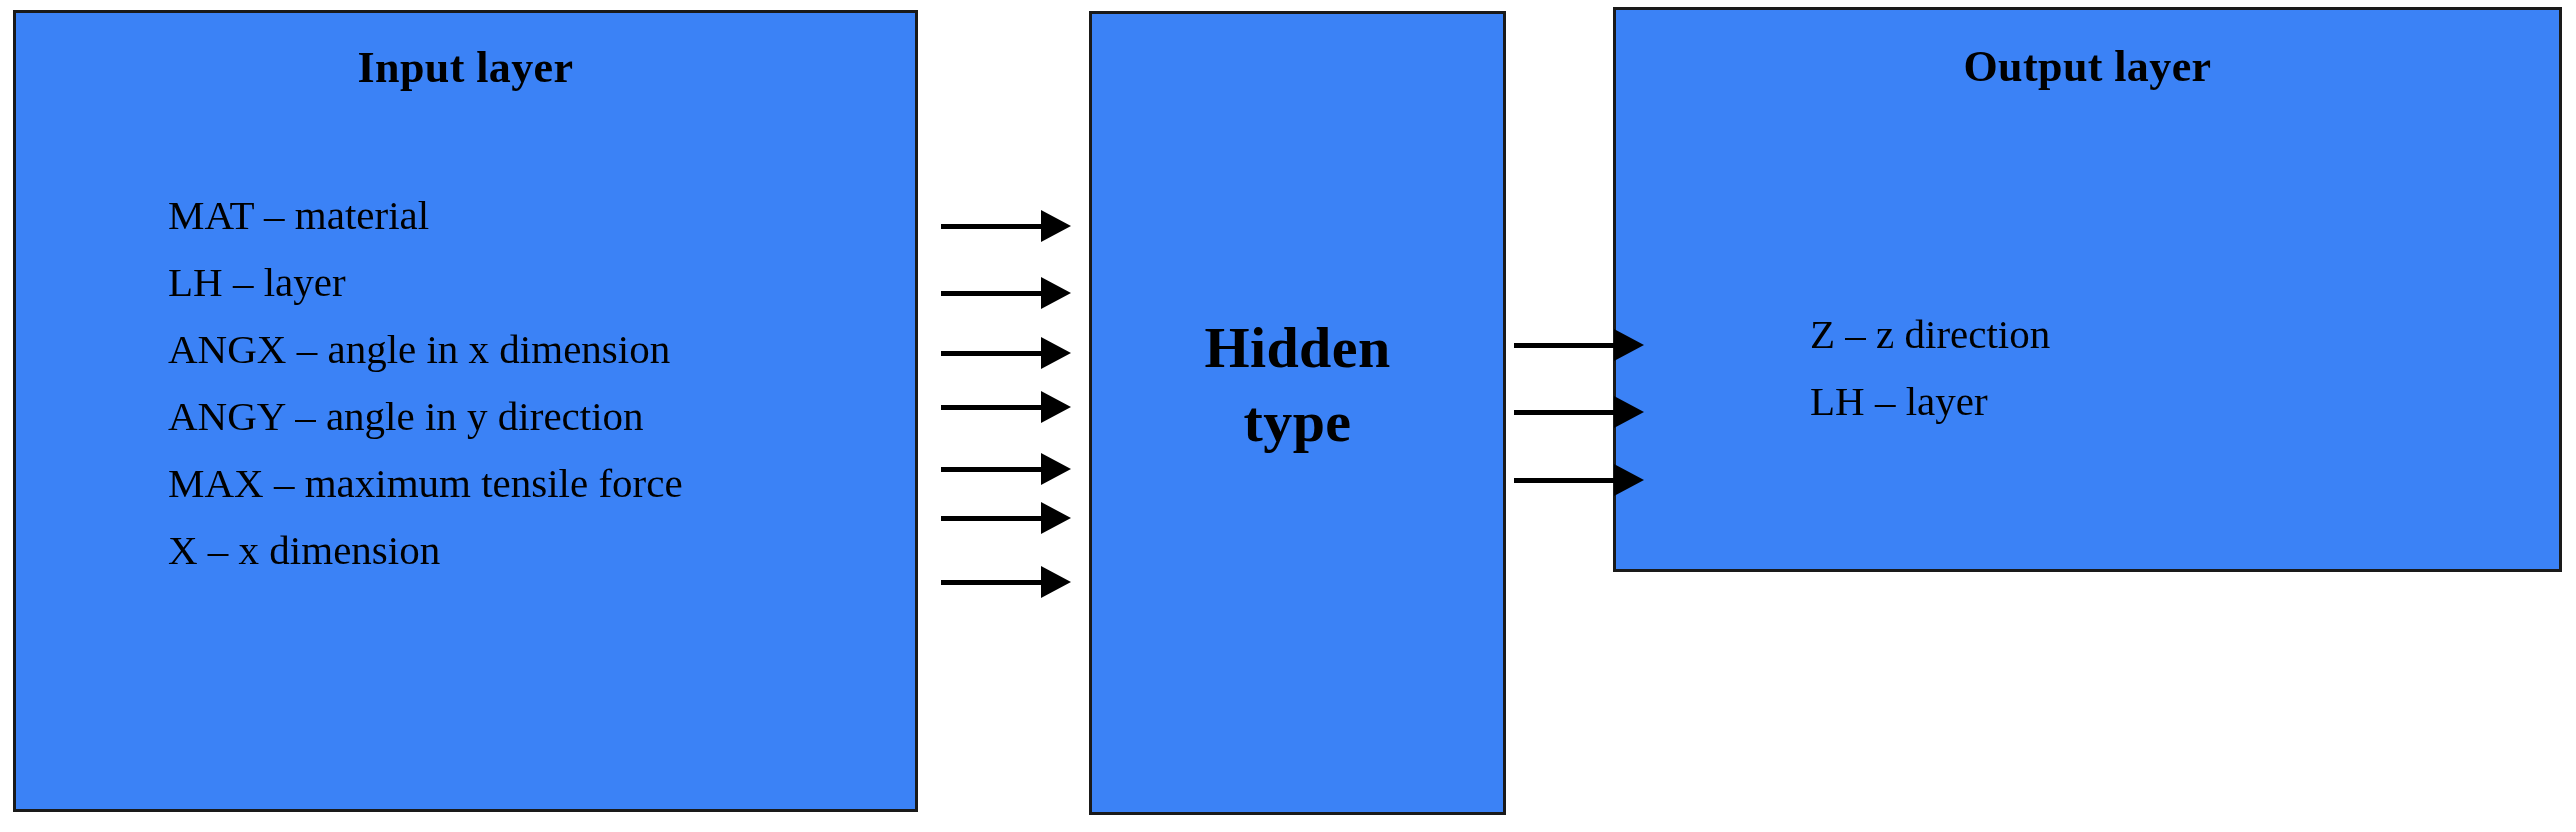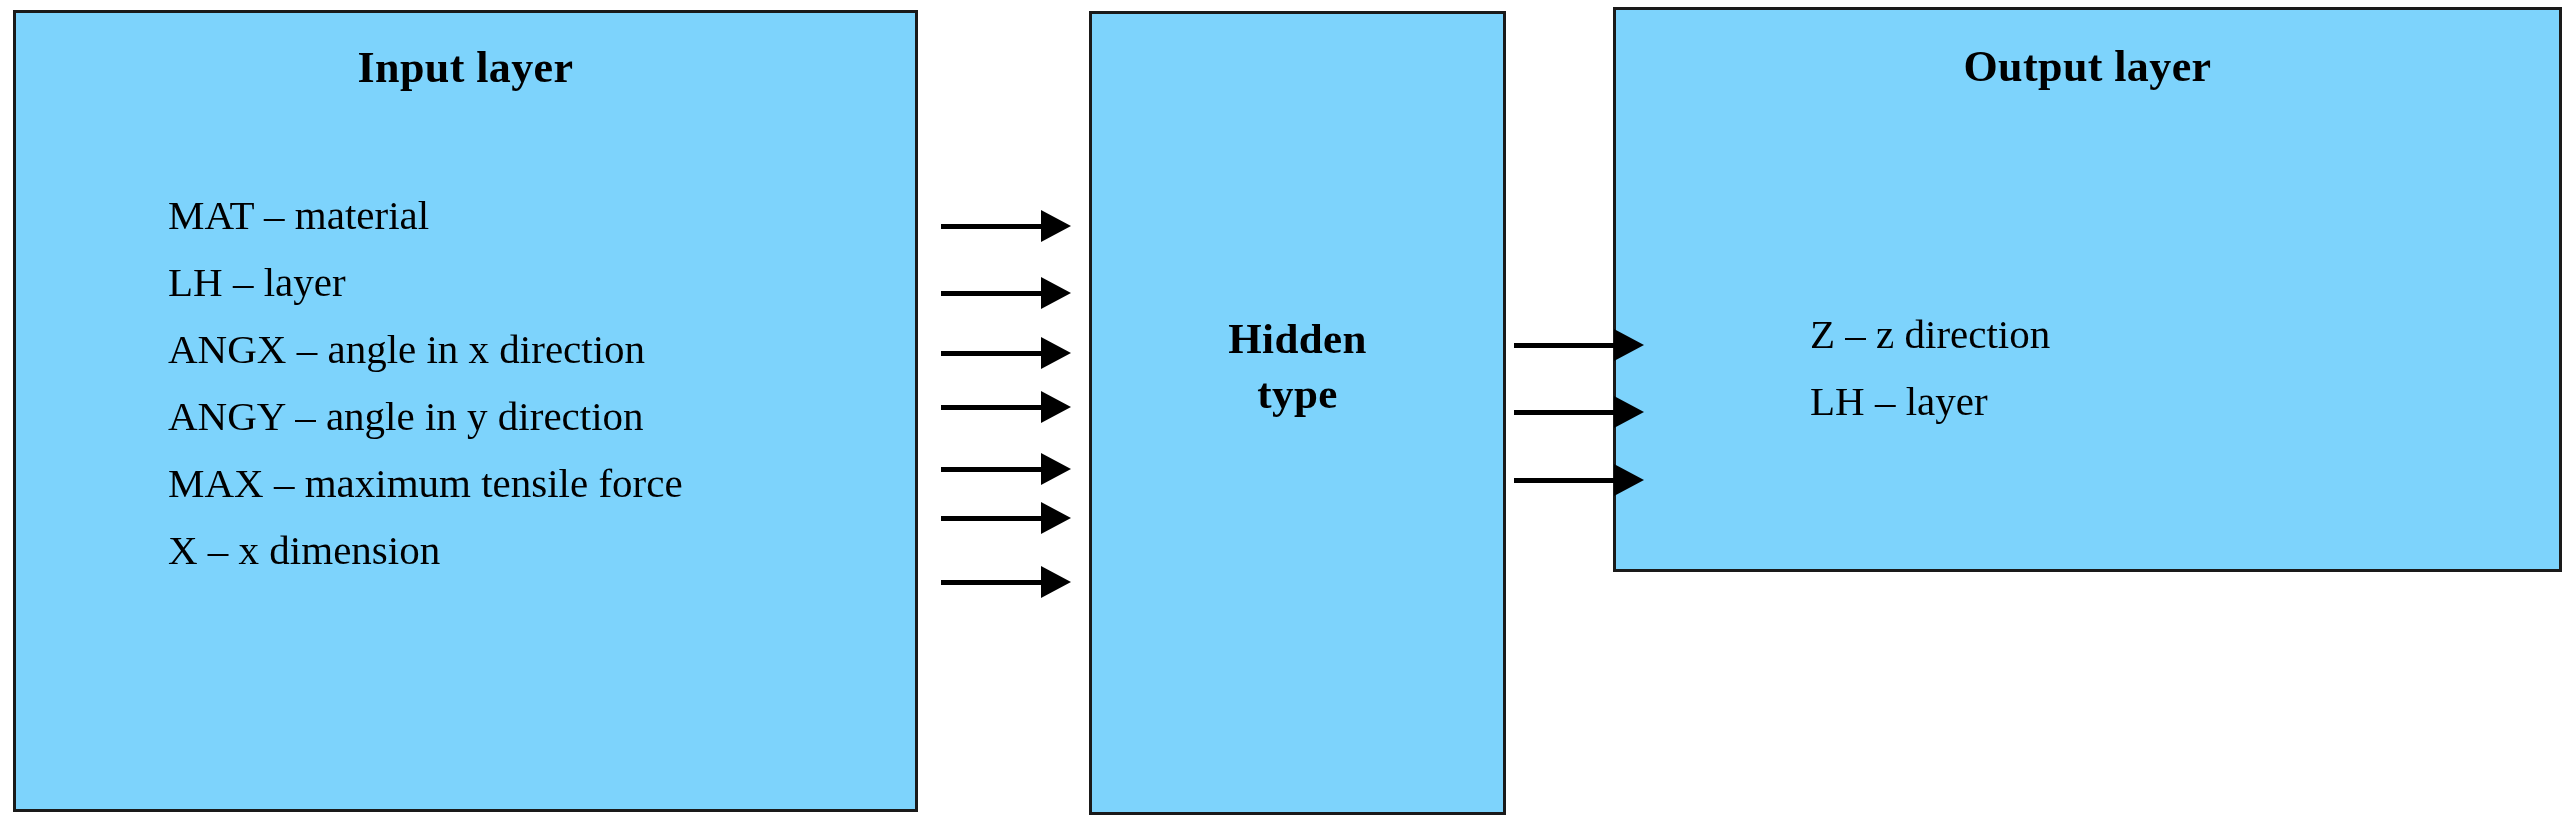--- a/index.html
+++ b/index.html
@@ -12,21 +12,21 @@
     width: 2576px;
     height: 832px;
     background: #ffffff;
     font-family: "Liberation Serif", "DejaVu Serif", serif;
     overflow: hidden;
   }
 
   .layer-box {
     position: absolute;
     box-sizing: border-box;
-    background: #7dd3fc;
+    background: #3b82f6;
     border: 3.2px solid #1a1a1a;
     padding-left: 14px;
   }
 
   #input-box   { left: 13px;   top: 9.6px; width: 905px; height: 802px; }
   #hidden-box  { left: 1089px; top: 11.2px; width: 417px;  height: 804px; }
   #output-box  { left: 1613px; top: 7.2px;  width: 949px; height: 565px; }
 
   .layer-title {
     position: absolute;
@@ -37,21 +37,21 @@
     font-size: 44px;
     line-height: 1.05;
     color: #000000;
     letter-spacing: 0.4px;
   }
   #input-box .layer-title  { top: 32px; }
   #output-box .layer-title { top: 34px; }
 
   #hidden-box .layer-title {
     top: 297px;
-    font-size: 43px;
+    font-size: 58px;
     line-height: 1.28;
   }
 
   .item-list {
     position: absolute;
     color: #000000;
     font-size: 41px;
     line-height: 67px;
     white-space: nowrap;
   }
@@ -93,21 +93,21 @@
 </head>
 <body>
 
 <div id="canvas">
 
   <div class="layer-box" id="input-box">
     <div class="layer-title">Input layer</div>
     <div class="item-list">
       <span class="list-item">MAT – material</span>
       <span class="list-item">LH – layer</span>
-      <span class="list-item">ANGX – angle in x direction</span>
+      <span class="list-item">ANGX – angle in x dimension</span>
       <span class="list-item">ANGY – angle in y direction</span>
       <span class="list-item">MAX – maximum tensile force</span>
       <span class="list-item">X – x dimension</span>
     </div>
   </div>
 
   <div class="layer-box" id="hidden-box">
     <div class="layer-title">
       <div>Hidden</div>
       <div>type</div>

